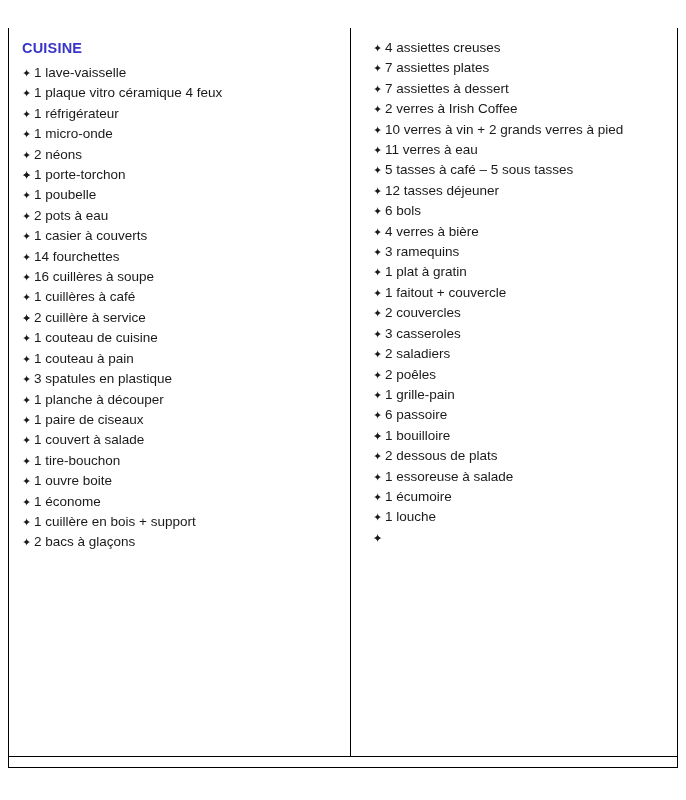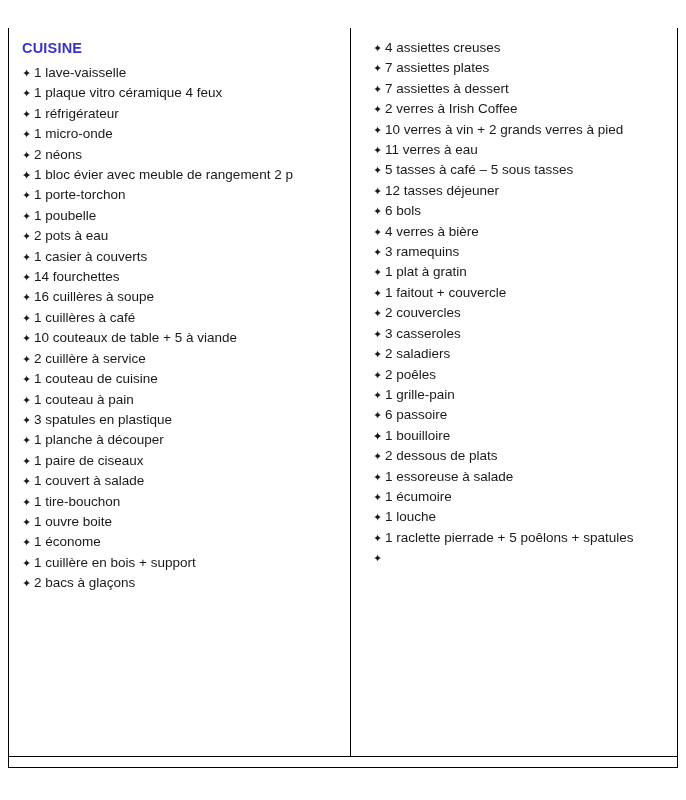--- a/index.html
+++ b/index.html
@@ -108,29 +108,29 @@
 
     <div class="col col-left">
       <div class="section-title">CUISINE</div>
       <ul class="items">
         <li><span class="bullet">✦</span><span>1 lave-vaisselle</span></li>
         <li><span class="bullet">✦</span><span>1 plaque vitro céramique 4 feux</span></li>
         <li><span class="bullet">✦</span><span>1 réfrigérateur</span></li>
         <li><span class="bullet">✦</span><span>1 micro-onde</span></li>
         <li><span class="bullet">✦</span><span>2 néons</span></li>
         <li><span class="bullet">✦</span></li>
-        <li><span class="bullet">✦</span><span>1 bloc évier avec meuble de rangement 2 p</span></li>
+        <li><span class="bullet">✦</span></li>
         <li><span class="bullet">✦</span><span>1 porte-torchon</span></li>
         <li><span class="bullet">✦</span><span>1 poubelle</span></li>
         <li><span class="bullet">✦</span><span>2 pots à eau</span></li>
         <li><span class="bullet">✦</span><span>1 casier à couverts</span></li>
         <li><span class="bullet">✦</span><span>14 fourchettes</span></li>
         <li><span class="bullet">✦</span><span>16 cuillères à soupe</span></li>
         <li><span class="bullet">✦</span><span>1 cuillères à café</span></li>
-        <li><span class="bullet">✦</span><span>10 couteaux de table + 5 à viande</span></li>
+        <li><span class="bullet">✦</span></li>
         <li><span class="bullet">✦</span><span>2 cuillère à service</span></li>
         <li><span class="bullet">✦</span><span>1 couteau de cuisine</span></li>
         <li><span class="bullet">✦</span><span>1 couteau à pain</span></li>
         <li><span class="bullet">✦</span><span>3 spatules en plastique</span></li>
         <li><span class="bullet">✦</span><span>1 planche à découper</span></li>
         <li><span class="bullet">✦</span><span>1 paire de ciseaux</span></li>
         <li><span class="bullet">✦</span><span>1 couvert à salade</span></li>
         <li><span class="bullet">✦</span><span>1 tire-bouchon</span></li>
         <li><span class="bullet">✦</span><span>1 ouvre boite</span></li>
         <li><span class="bullet">✦</span><span>1 économe</span></li>
@@ -159,19 +159,19 @@
         <li><span class="bullet">✦</span><span>2 saladiers</span></li>
         <li><span class="bullet">✦</span><span>2 poêles</span></li>
         <li><span class="bullet">✦</span><span>1 grille-pain</span></li>
         <li><span class="bullet">✦</span><span>6 passoire</span></li>
         <li><span class="bullet">✦</span></li>
         <li><span class="bullet">✦</span><span>1 bouilloire</span></li>
         <li><span class="bullet">✦</span><span>2 dessous de plats</span></li>
         <li><span class="bullet">✦</span><span>1 essoreuse à salade</span></li>
         <li><span class="bullet">✦</span><span>1 écumoire</span></li>
         <li><span class="bullet">✦</span><span>1 louche</span></li>
-        <li><span class="bullet">✦</span><span>1 raclette pierrade + 5 poêlons + spatules</span></li>
+        <li><span class="bullet">✦</span></li>
         <li><span class="bullet">✦</span></li>
       </ul>
     </div>
 
   </div>
 </div>
 
 </body></html>

